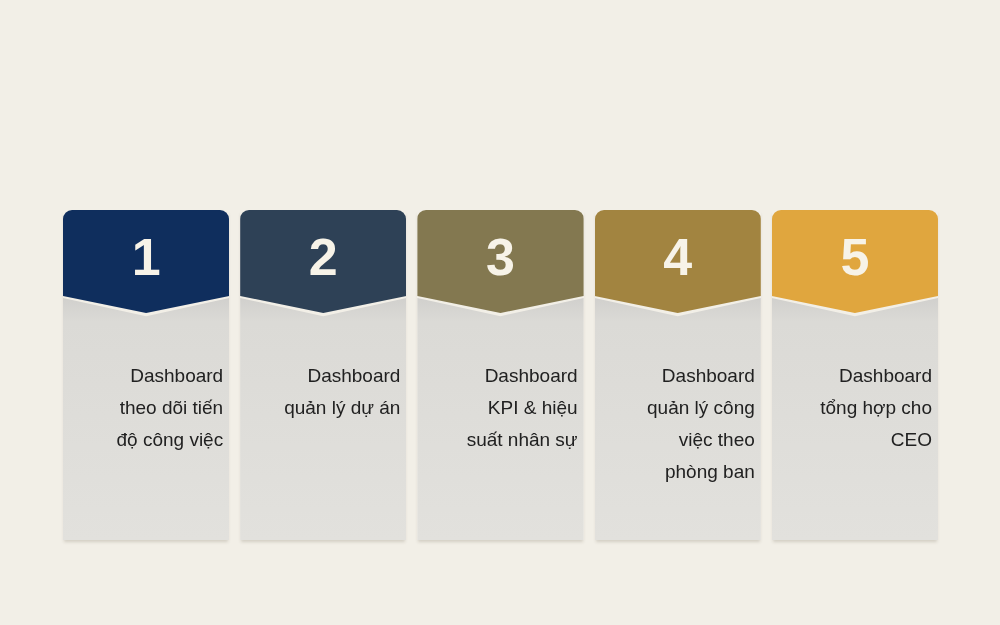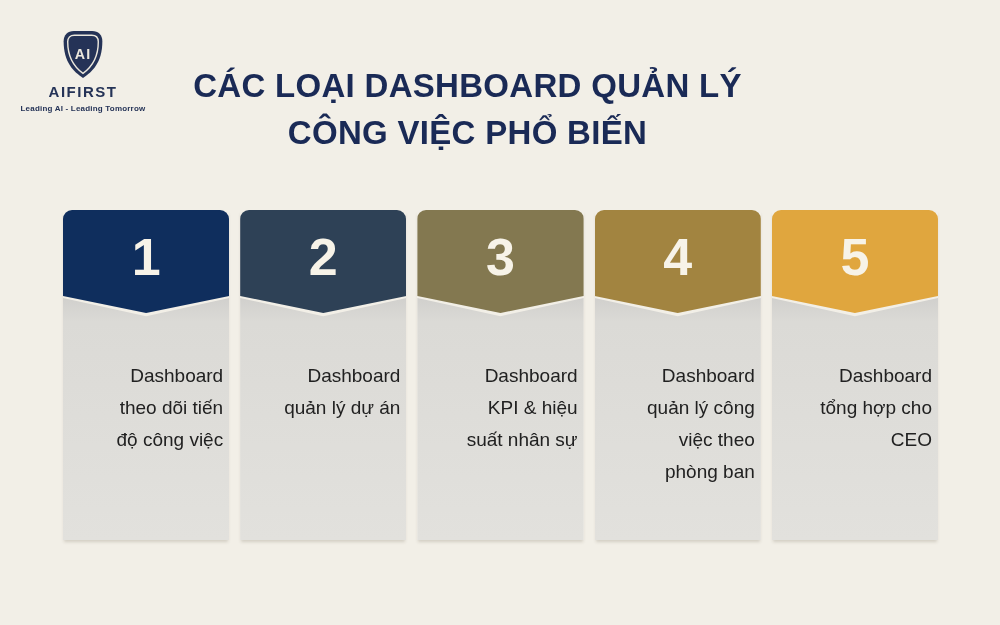--- a/index.html
+++ b/index.html
@@ -60,32 +60,21 @@
     padding:62px 6px 0 6px;
     font-size:19px; line-height:32px; color:#212121;
     text-align:right; white-space:pre-line;
   }
 </style>
 </head>
 <body>
 
 <div class="stage" style="background: rgb(242, 239, 231);">
 
-  <div class="logo">
-    <svg class="shield" viewBox="0 0 44 52" xmlns="http://www.w3.org/2000/svg">
-      <path d="M22,51 C13,45 3,36 3,15 C3,9 7,5 13,5 L31,5 C37,5 41,9 41,15 C41,36 31,45 22,51 Z" fill="#253357"></path>
-      <path d="M22,46.5 C15,41.5 7,33.5 7,15.5 C7,11.5 9.5,9 13.5,9 L30.5,9 C34.5,9 37,11.5 37,15.5 C37,33.5 29,41.5 22,46.5 Z" fill="none" stroke="#ece8dd" stroke-width="1.4"></path>
-      <text x="22" y="32" text-anchor="middle" font-size="14" font-weight="bold" font-family="Liberation Sans, sans-serif" fill="#ece8dd" letter-spacing="1">AI</text>
-    </svg>
-    <div class="brand">AIFIRST</div>
-    <div class="tagline">Leading AI - Leading Tomorrow</div>
-  </div>
 
-  <div class="title">CÁC LOẠI DASHBOARD QUẢN LÝ
-CÔNG VIỆC PHỔ BIẾN</div>
 
   <div class="cards">
 
     <div class="card">
       <div class="card-header" style="background: rgb(15, 46, 93);">
         <div class="card-number">1</div>
       </div>
       <div class="card-body">
         <div class="card-label">Dashboard
 theo dõi tiến

